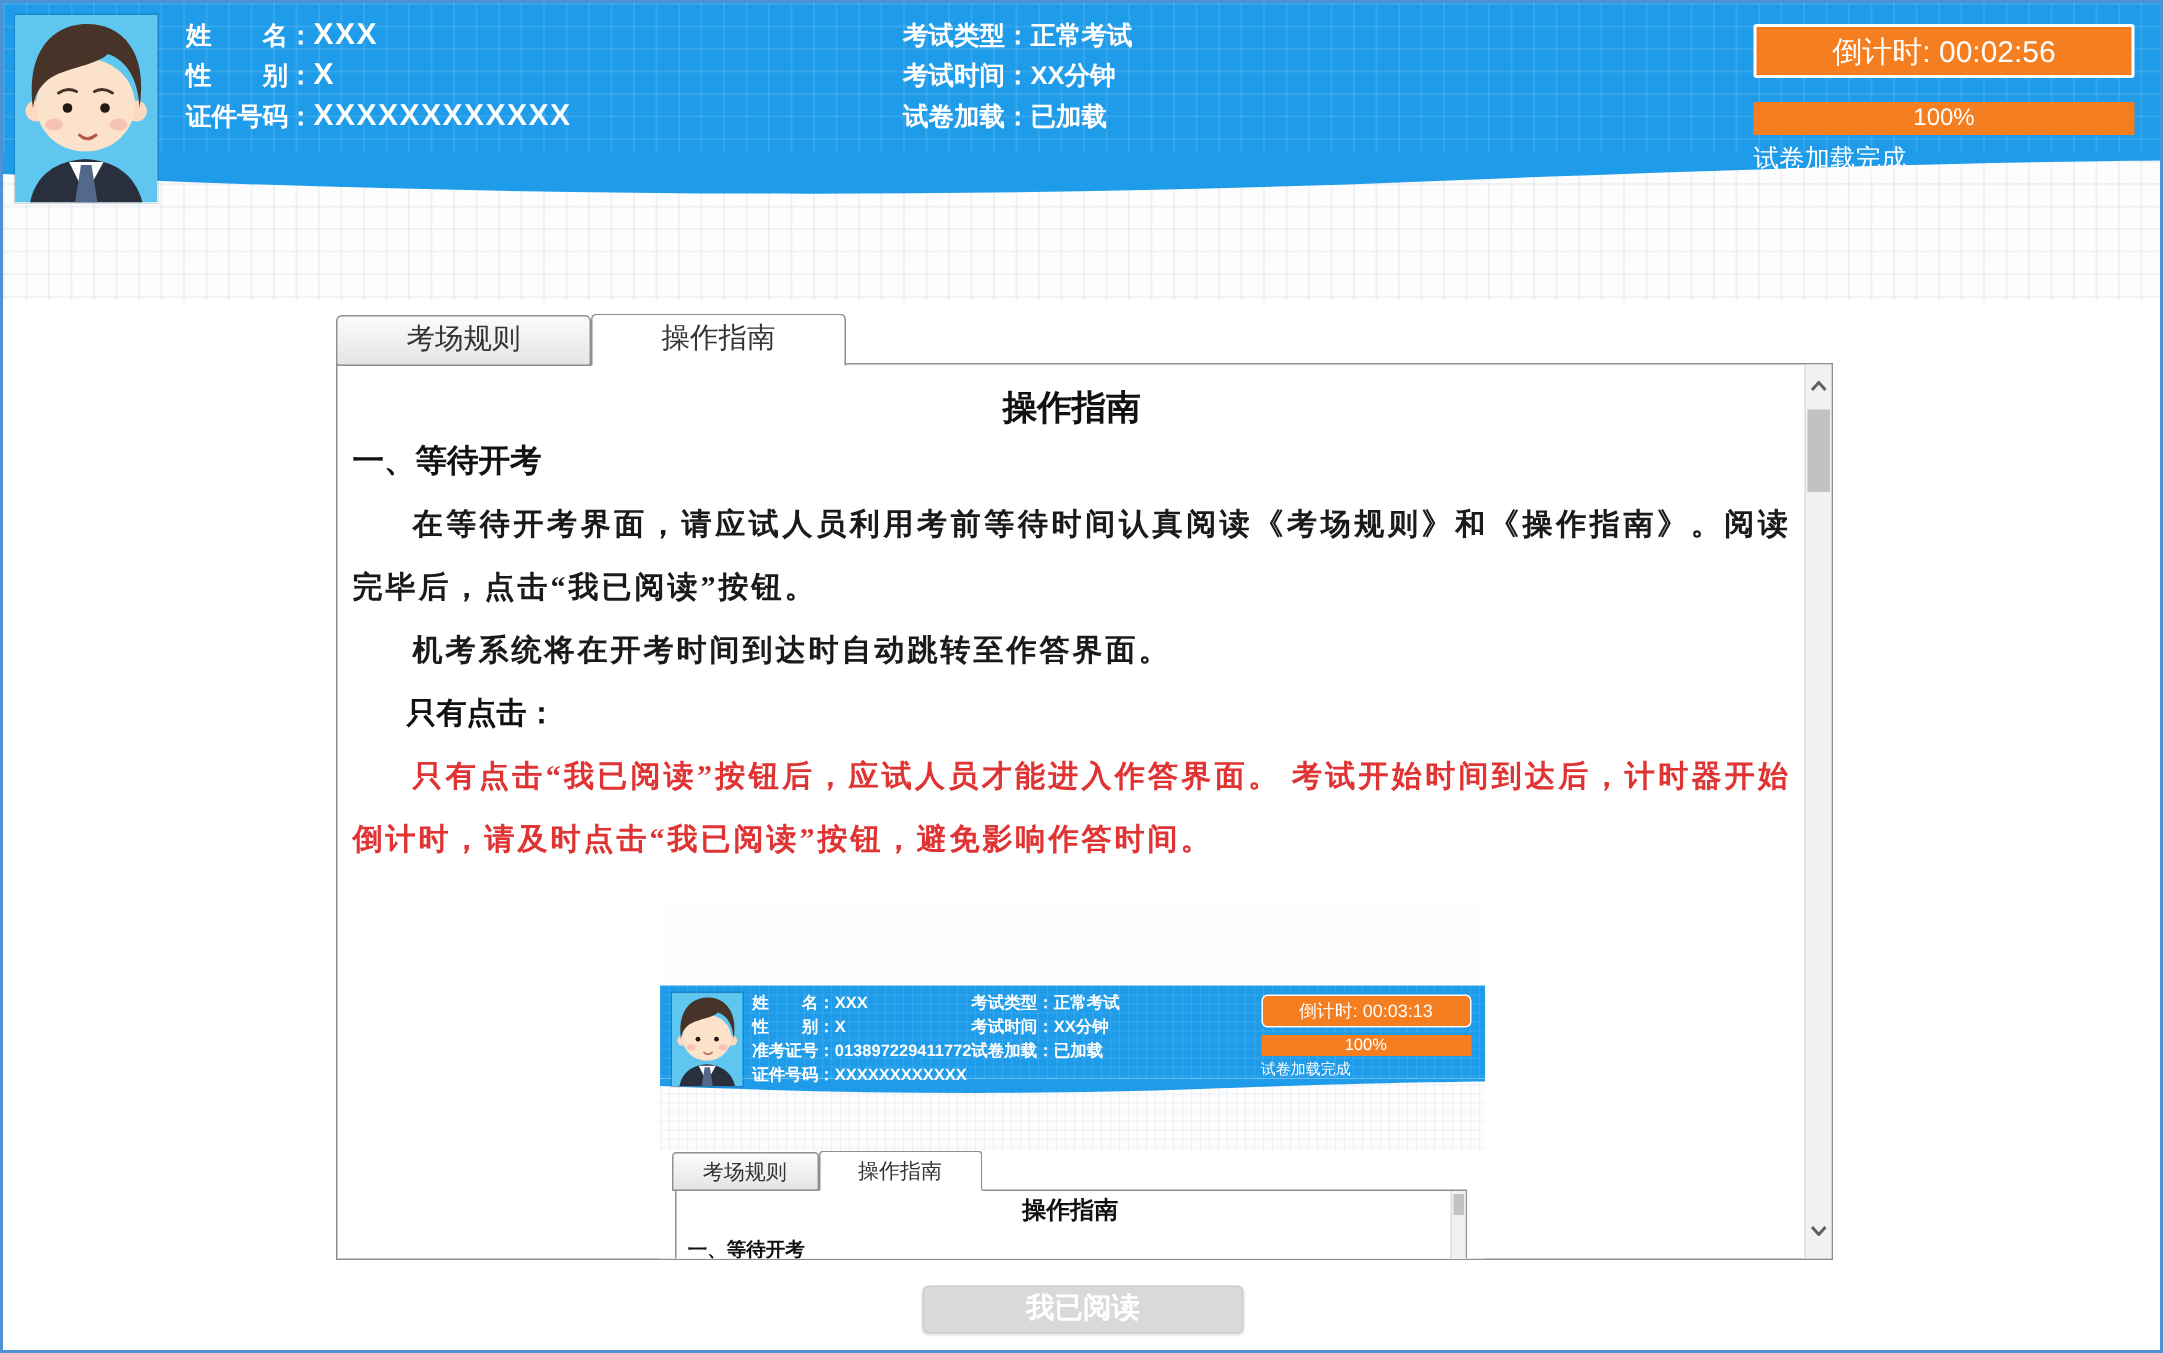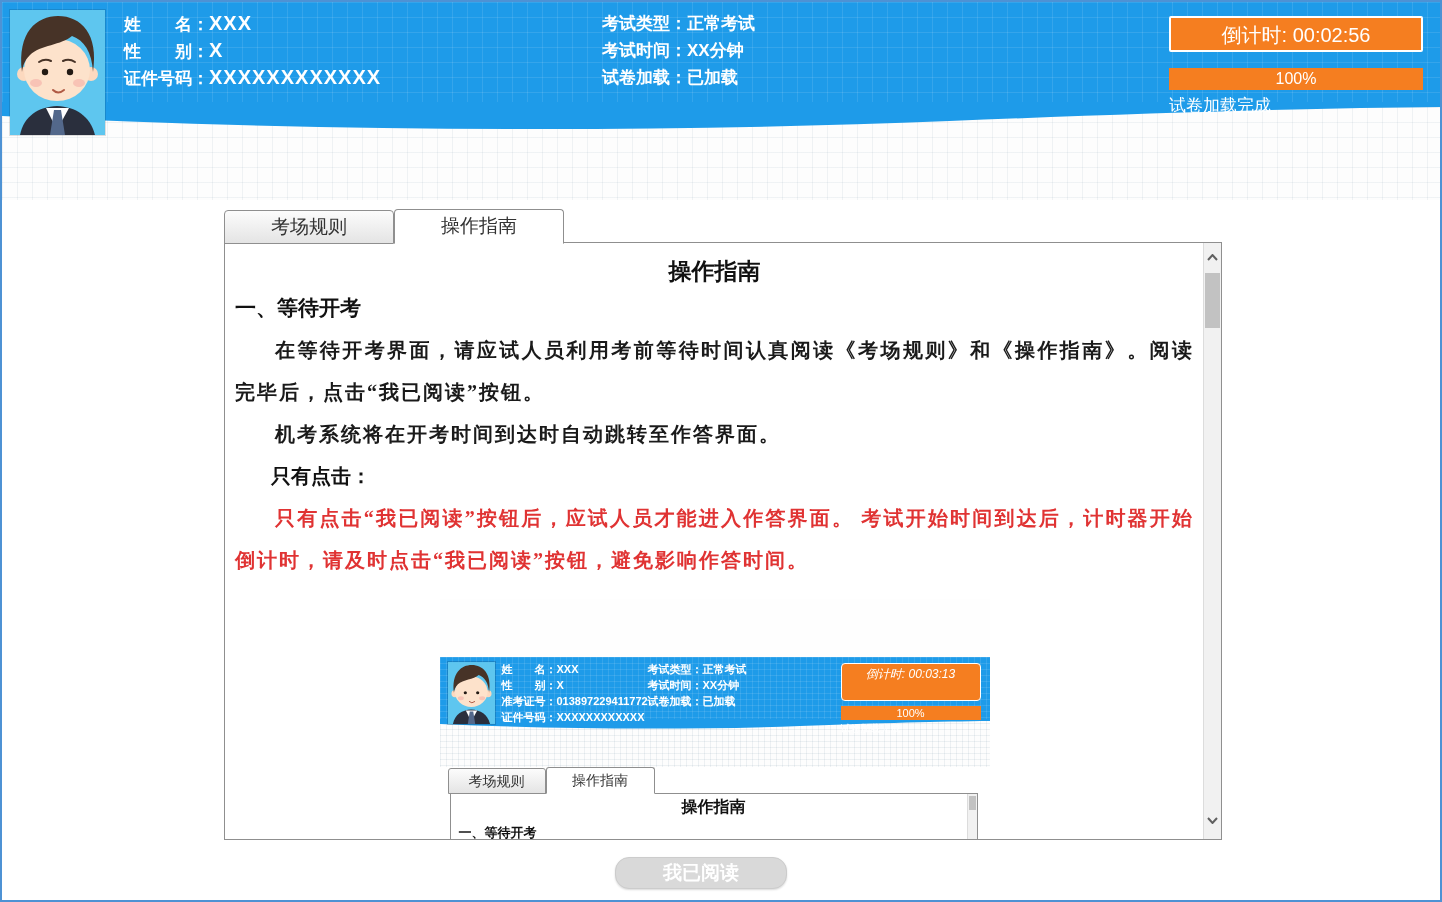--- a/index.html
+++ b/index.html
@@ -69,38 +69,38 @@
                      linear-gradient(90deg,rgba(255,255,255,.10) 1px,transparent 1px);
     background-size:6px 6px;}
   .mini-wave{position:absolute;left:0;top:62px;width:100%;height:14px;display:block;}
   .mini-photo{position:absolute;left:8px;top:5px;width:47px;height:62px;z-index:5;box-shadow:0 0 0 1px rgba(0,0,0,.15);}
   .mini-photo svg{display:block;width:100%;height:100%;}
   .mini-id{position:absolute;left:62px;top:4px;color:#fff;z-index:4;}
   .mini-id-line{height:16px;line-height:16px;font-size:11px;font-weight:bold;white-space:nowrap;}
   .mini-exam{position:absolute;left:208px;top:4px;color:#fff;z-index:4;}
   .mini-exam-line{height:16px;line-height:16px;font-size:11px;font-weight:bold;white-space:nowrap;}
   .mini-right{position:absolute;left:401px;top:6px;width:140px;z-index:4;}
-  .mini-timer{height:38px;line-height:20px;background:#f57e20;border:1px solid #fff;border-radius:4px;
-    color:#fff;font-size:12px;text-align:center;box-sizing:border-box;font-style:italic;}
+  .mini-timer{height:22px;line-height:20px;background:#f57e20;border:1px solid #fff;border-radius:4px;
+    color:#fff;font-size:12px;text-align:center;box-sizing:border-box;}
   .mini-progress{margin-top:5px;height:14px;line-height:14px;background:#f57e20;color:#fff;font-size:11px;text-align:center;}
   .mini-caption{margin-top:2px;color:#fff;font-size:10px;}
   .mini-tabs{position:absolute;left:8px;top:110px;z-index:3;}
   .mini-tab{display:inline-block;width:98px;height:26px;line-height:24px;text-align:center;font-size:14px;color:#333;
     box-sizing:border-box;vertical-align:bottom;border:1px solid #8f8f8f;border-radius:3px 3px 0 0;
     background:linear-gradient(#fcfcfc,#e4e4e4);}
   .mini-tab.active{width:109px;background:#fff;border-bottom:1px solid #fff;height:27px;position:relative;z-index:4;}
   .mini-panel{position:relative;margin:0 12px 0 10px;top:26px;height:80px;box-sizing:border-box;
     background:#fff;border:1px solid #8f8f8f;}
   .mini-doc-title{margin-top:3px;text-align:center;font-size:16px;font-weight:bold;color:#111;}
   .mini-doc-heading{margin-top:6px;padding-left:8px;font-size:13px;font-weight:bold;color:#111;}
   .mini-scroll{position:absolute;top:0;right:0;bottom:0;width:9px;background:#f1f1f1;border-left:1px solid #dcdcdc;}
   .mini-thumb{position:absolute;left:1px;top:2px;width:7px;height:14px;background:#c2c2c2;}
   
-  .read-btn{position:absolute;left:613px;top:855px;width:172px;height:32px;box-sizing:border-box;
-    background:#d9d9d9;border:1px solid #cccccc;border-radius:14px;color:#ffffff;
+  .read-btn{position:absolute;left:613px;top:855px;width:214px;height:32px;box-sizing:border-box;
+    background:#d9d9d9;border:1px solid #cccccc;border-radius:4px;color:#ffffff;
     font-size:19px;font-weight:bold;text-align:center;line-height:30px;cursor:default;
     box-shadow:0 1px 2px rgba(0,0,0,.15);}
 </style>
 </head>
 <body>
 
 <div class="header-wrap">
   <div class="header-blue"></div>
   <svg class="header-wave" viewBox="0 0 1442 40" preserveAspectRatio="none" aria-hidden="true">
     <path d="M0,0 H1442 V5 C1320,6 1150,11 950,19 C650,31 330,30 0,14 Z" fill="#1e9be9"></path>

